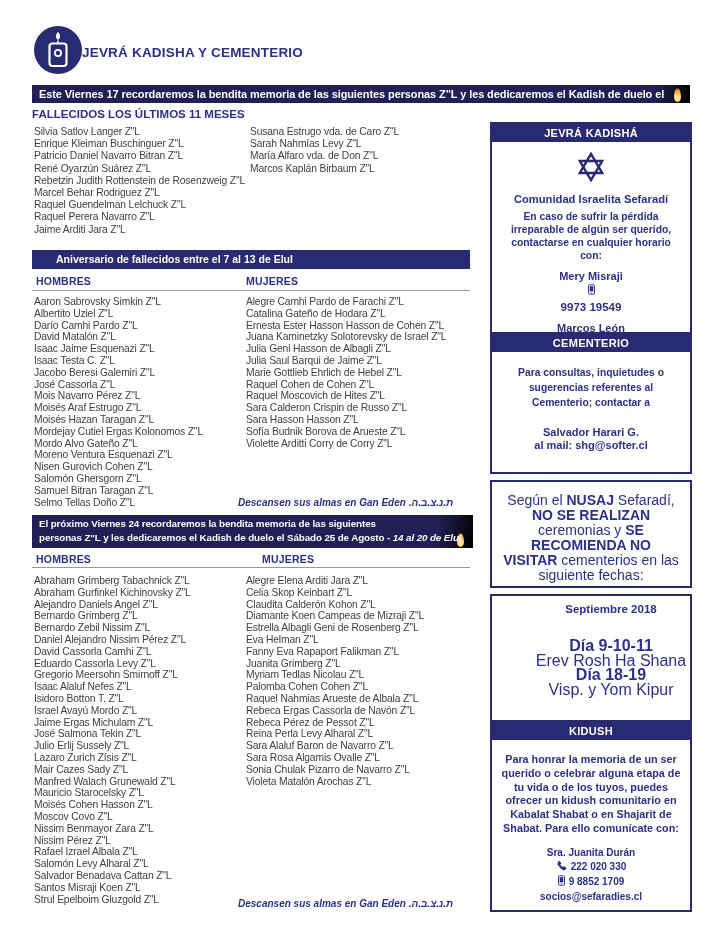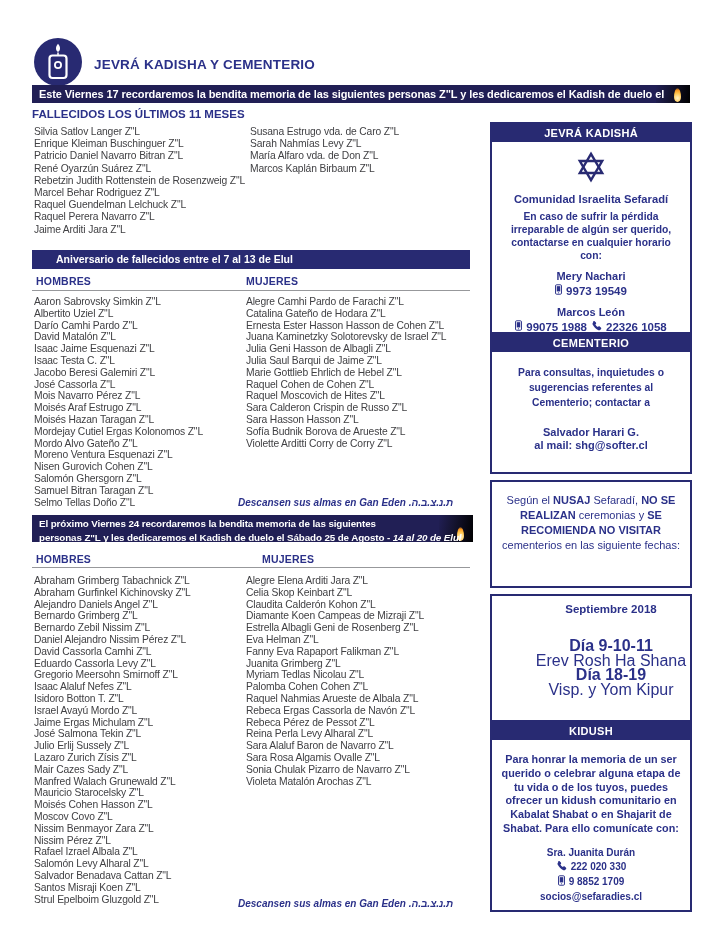--- a/index.html
+++ b/index.html
@@ -2,27 +2,27 @@
 <html><head>
 <meta charset="utf-8">
 <style>
   * { margin:0; padding:0; box-sizing:border-box; }
   html,body { background:#fff; }
   .page {
     position:relative; width:720px; height:950px; background:#fff;
     font-family:"Liberation Sans", sans-serif; overflow:hidden; color:#404042;
   }
   
-  .hdr { position:absolute; left:34px; top:38px; display:flex; align-items:center; gap:12px; }
+  .hdr { position:absolute; left:34px; top:26px; display:flex; align-items:center; }
   .page-title { font-size:13.5px; font-weight:bold; color:#2b3189; letter-spacing:.2px; }
   
   .banner { position:absolute; background:#211f55; color:#fff; font-weight:bold; overflow:hidden; }
   .banner .btxt { position:relative; z-index:2; display:block; padding:2px 0 0 7px; }
   .banner1 { left:32px; top:85px; width:658px; height:18px; font-size:11px; line-height:14px; letter-spacing:-.1px; }
-  .banner2 { left:32px; top:515px; width:441px; height:27px; font-size:9.8px; line-height:13.5px; letter-spacing:-.1px; }
+  .banner2 { left:32px; top:515px; width:441px; height:33px; font-size:9.8px; line-height:13.5px; letter-spacing:-.1px; }
   .candle-photo { position:absolute; right:0; top:0; bottom:0; width:34px; z-index:1;
     background:linear-gradient(100deg, rgba(33,31,85,0) 0%, #14132e 45%, #000 100%); }
   .flame { position:absolute; right:9px; bottom:1px; width:7px; height:14px;
     border-radius:50% 50% 50% 50% / 65% 65% 35% 35%;
     background:radial-gradient(circle at 50% 72%, #fff3c4 0%, #ffc44d 45%, #f7941d 75%, rgba(247,148,29,0) 100%); }
   
   .fallecidos-title { position:absolute; left:32px; top:108px; font-size:11.5px; font-weight:bold; color:#2b3189; }
   .navy-bar { position:absolute; background:#282a72; color:#fff; font-weight:bold; }
   .aniv-banner { left:32px; top:250px; width:438px; height:19px; font-size:10.5px; line-height:19px; padding-left:24px; }
   .col-head { position:absolute; font-size:10.5px; font-weight:bold; color:#2b3189; letter-spacing:.2px; }
@@ -48,24 +48,24 @@
   .sb1 { top:122px; height:256px; }
   .sb2 { top:332px; height:142px; }
   .sb3 { top:480px; height:108px; }
   .sb4 { top:594px; height:132px;padding-left:40px; }
   .sb5 { top:720px; height:192px; }
   .star { margin-top:9px; }
   .org { font-size:11.2px; font-weight:bold; margin-top:6px; }
   .sb-text { font-size:10.3px; font-weight:bold; line-height:13px; margin:5px 8px 0; }
   .sb2 .sb-text { margin-top:13px; line-height:15px; }
   .c-name { font-size:11px; font-weight:bold; margin-top:8px; }
-  .c-phone { font-size:11.5px; font-weight:bold; margin-top:2px; display:flex; justify-content:center; align-items:center; gap:4px; }
+  .c-phone { font-size:11.5px; font-weight:bold; margin-top:2px; display:flex; justify-content:center; align-items:center; gap:4px;flex-direction:column; }
   .c-phone + .c-name { margin-top:9px; }
   .mail-line { font-size:11px; font-weight:bold; line-height:15px; }
-  .nusaj-text { font-size:11px; line-height:15px; margin:11px 10px 0; font-weight:normal; }
+  .nusaj-text { font-size:14px; line-height:15px; margin:11px 10px 0; font-weight:normal; }
   .nusaj-text b { font-weight:bold; }
   .month { font-size:11.5px; font-weight:bold; margin-top:7px; }
   .fechas-block { margin-top:24px; font-size:16px; line-height:14.5px; }
   .fechas-block .b { font-weight:bold; }
   .kidush-text { font-size:10.8px; font-weight:bold; line-height:13.8px; margin:13px 7px 0; }
   .k-contact { margin-top:10px; font-size:10px; font-weight:bold; line-height:14px; }
   .k-line { display:flex; justify-content:center; align-items:center; gap:4px; }
   .icn { display:inline-block; vertical-align:-1px; }
 </style>
 </head>
@@ -217,21 +217,21 @@
   <div class="sbox sb1">
     <div class="sbox-head">JEVRÁ KADISHÁ</div>
     <div class="star">
       <svg viewBox="0 0 40 40" width="32" height="32">
         <path d="M20 3.5 L34 27.5 H6 Z" fill="none" stroke="#282a72" stroke-width="3"></path>
         <path d="M20 36.5 L6 12.5 H34 Z" fill="none" stroke="#282a72" stroke-width="3"></path>
       </svg>
     </div>
     <div class="org">Comunidad Israelita Sefaradí</div>
     <div class="sb-text">En caso de sufrir la pérdida irreparable de algún ser querido, contactarse en cualquier horario con:</div>
-    <div class="c-name">Mery Nachari</div>
+    <div class="c-name">Mery Misraji</div>
     <div class="c-phone">
       <span class="icn"><svg viewBox="0 0 8 12" width="7" height="11">
             <rect x="0.6" y="0.6" width="6.8" height="10.8" rx="1.3" fill="none" stroke="#2b3189" stroke-width="1.1"></rect>
             <rect x="2" y="2.2" width="4" height="6" fill="#2b3189"></rect>
             <circle cx="4" cy="9.7" r="0.7" fill="#2b3189"></circle>
           </svg></span>
       <span>9973 19549</span>
     </div>
     <div class="c-name">Marcos León</div>
     <div class="c-phone">

